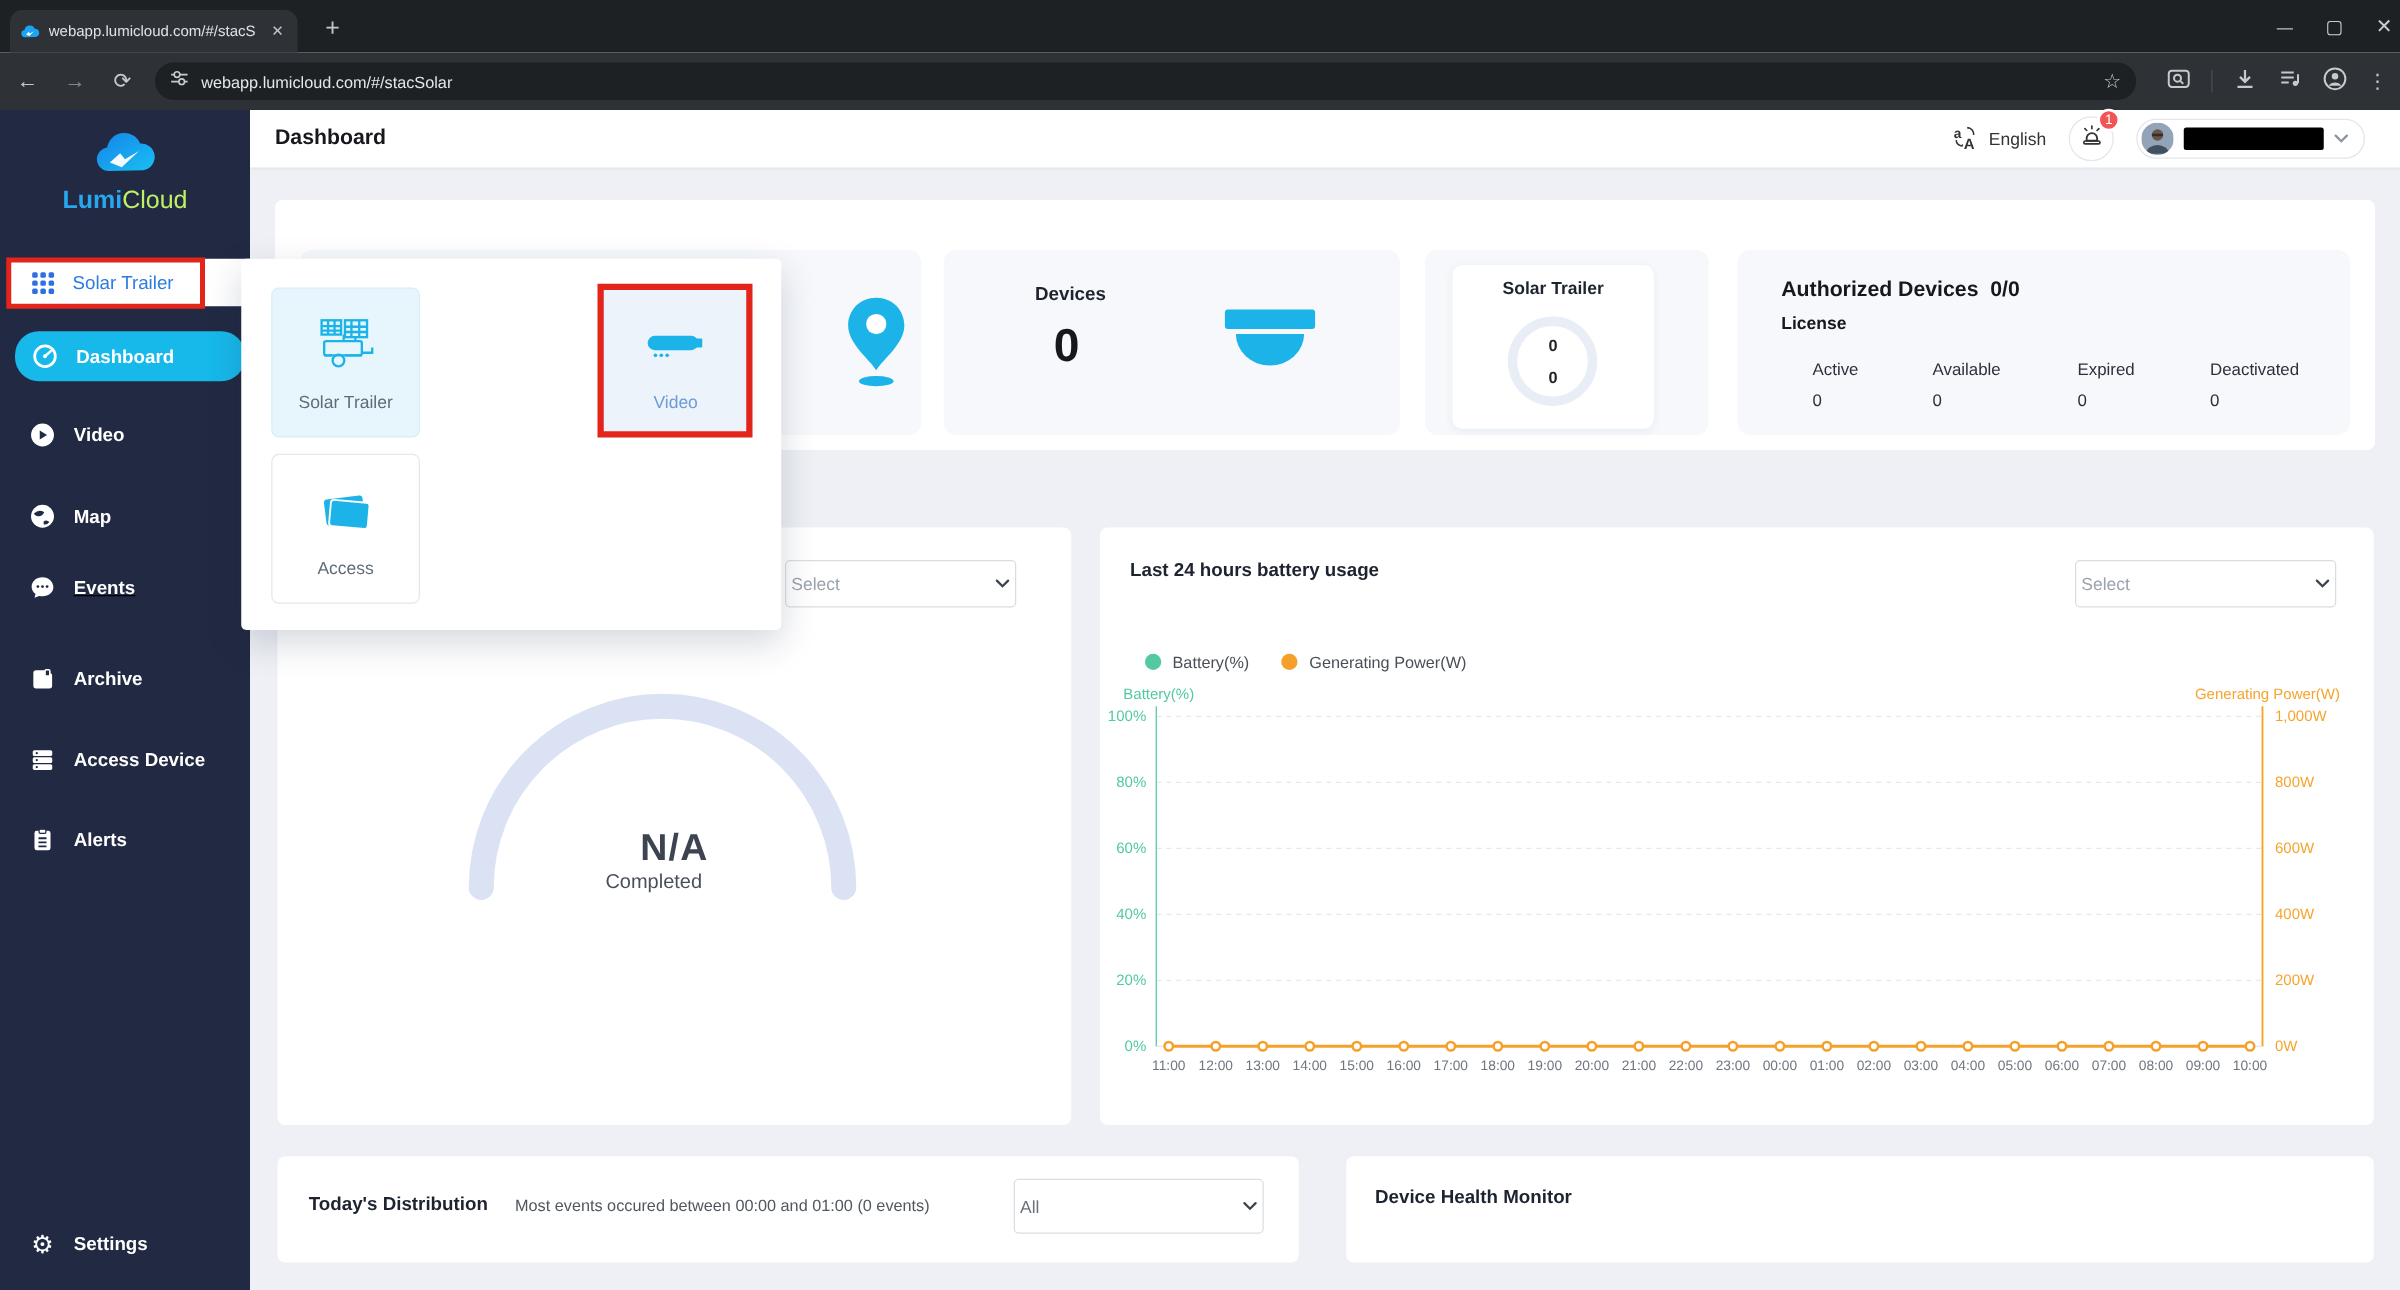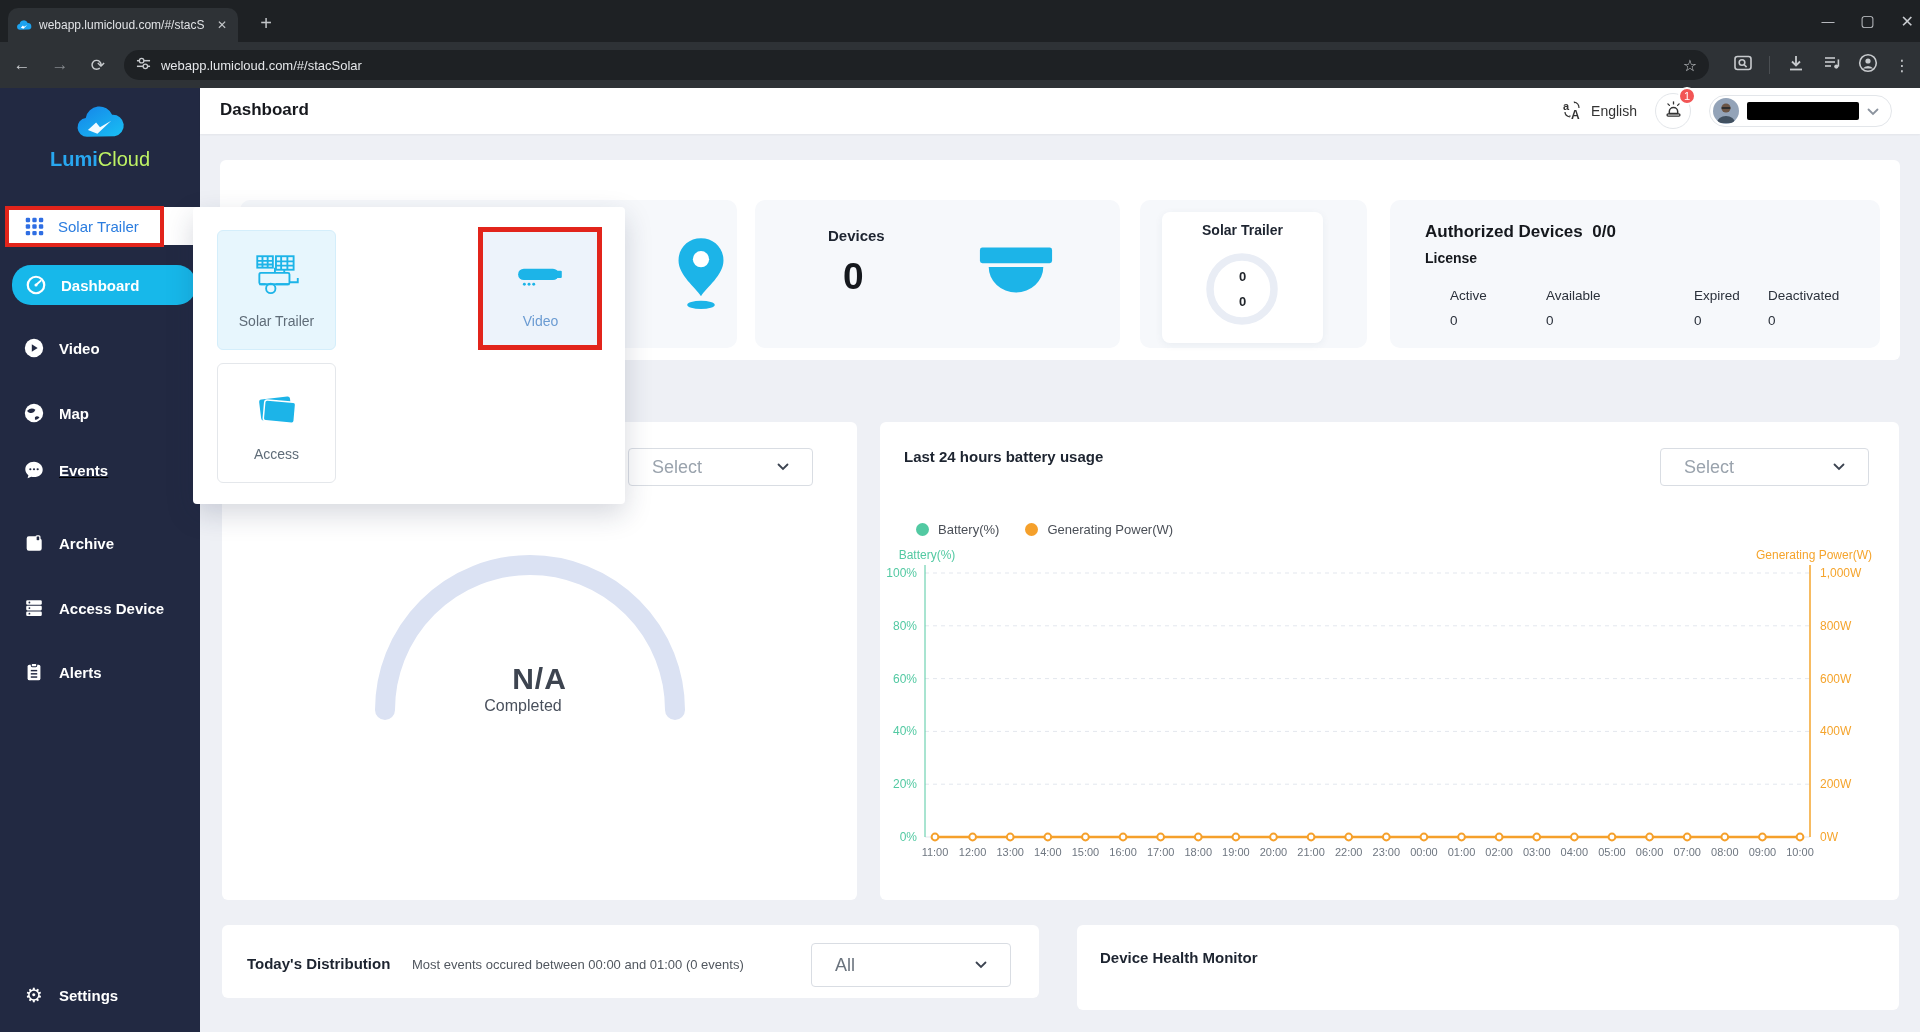--- a/index.html
+++ b/index.html
@@ -38,21 +38,21 @@
   #hdr-right{position:absolute;right:28px;top:0;height:46px;display:flex;align-items:center;gap:18px}
   #lang{display:flex;align-items:center;gap:8px;font-size:14px;color:#333}
   #bellwrap{position:relative;width:36px;height:36px;border:1px solid #e3e6ea;border-radius:50%;display:flex;align-items:center;justify-content:center}
   #badge{position:absolute;right:-6px;top:-7px;min-width:18px;height:18px;border-radius:9px;background:#f25555;color:#fff;font-size:11px;display:flex;align-items:center;justify-content:center;border:2px solid #fff}
   #userpill{display:flex;align-items:center;gap:8px;border:1px solid #e3e6ea;border-radius:17px;height:32px;padding:0 12px 0 3px}
   #avatar{width:26px;height:26px;border-radius:50%;overflow:hidden}
   #redact{width:112px;height:18px;background:#000;border-radius:2px}
   
   .card{position:absolute;background:#fff;border-radius:6px}
   .statcard{position:absolute;background:#f6f8fb;border-radius:10px;top:40px;height:148px}
-  .sel{position:absolute;height:38px;border:1px solid #d9dde3;border-radius:4px;background:#fff;display:flex;align-items:center;justify-content:space-between;padding:0 23px;font-size:18px;color:#9aa3ad;cursor:pointer}
+  .sel{position:absolute;height:38px;border:1px solid #d9dde3;border-radius:4px;background:#fff;display:flex;align-items:center;justify-content:space-between;padding:0 4px;font-size:14px;color:#9aa3ad;cursor:pointer}
   .sel .val{color:#6a737d}
   h3.cardtitle{font-size:15px;font-weight:bold;color:#1d2430}
   
   #popup{position:absolute;left:193px;top:207px;width:432px;height:297px;background:#fff;border-radius:4px;box-shadow:0 10px 28px rgba(30,40,70,.18);z-index:50}
   .pcard{position:absolute;width:119px;height:120px;border-radius:6px;background:#fff;border:1px solid #e4e7eb;cursor:pointer}
   .pcard .ic{position:absolute;left:0;right:0;top:18px;height:56px;display:flex;align-items:center;justify-content:center}
   .pcard .lb{position:absolute;left:0;right:0;top:82px;text-align:center;font-size:14px;color:#5f6c78}
   .pcard.sel1{background:#e7f6fd;border-color:#d4eefb}
   .pcard.hl{background:#edf3fb;border-color:#edf3fb}
   .pcard.hl .lb{color:#6b9bd2}
@@ -345,21 +345,21 @@
     <div class="abs" style="left:35px;top:50px;font-size:14px;font-weight:bold;color:#15181d">License</div>
     <div id="liccols">
         <div class="liccol" style="left: 60px;">
           <div class="l">Active</div>
           <div class="v">0</div>
         </div>
         <div class="liccol" style="left: 156px;">
           <div class="l">Available</div>
           <div class="v">0</div>
         </div>
-        <div class="liccol" style="left: 272px; margin-left: 32px;">
+        <div class="liccol" style="left: 272px;">
           <div class="l">Expired</div>
           <div class="v">0</div>
         </div>
         <div class="liccol" style="left: 378px;">
           <div class="l">Deactivated</div>
           <div class="v">0</div>
         </div>
       </div>
   </div>
 </div>
@@ -464,21 +464,21 @@
       <circle cx="694.3478260869565" cy="415" r="3.4" fill="#fff" stroke="#f5a02b" stroke-width="2"></circle>
       <circle cx="731.9565217391304" cy="415" r="3.4" fill="#fff" stroke="#f5a02b" stroke-width="2"></circle>
       <circle cx="769.5652173913044" cy="415" r="3.4" fill="#fff" stroke="#f5a02b" stroke-width="2"></circle>
       <circle cx="807.1739130434783" cy="415" r="3.4" fill="#fff" stroke="#f5a02b" stroke-width="2"></circle>
       <circle cx="844.7826086956521" cy="415" r="3.4" fill="#fff" stroke="#f5a02b" stroke-width="2"></circle>
       <circle cx="882.3913043478261" cy="415" r="3.4" fill="#fff" stroke="#f5a02b" stroke-width="2"></circle>
       <circle cx="920" cy="415" r="3.4" fill="#fff" stroke="#f5a02b" stroke-width="2"></circle>
     </svg>
 </div>
 
-<div class="card" style="left:222px;top:925px;width:817px;height:73px">
+<div class="card" style="left:222px;top:925px;width:817px;height:85px">
   <h3 class="cardtitle abs" style="left:25px;top:30px">Today's Distribution</h3>
   <div class="abs" style="left:190px;top:32px;font-size:13px;color:#51575f">Most events occured between 00:00 and 01:00 (0 events)</div>
   <div class="sel" style="left:589px;top:18px;width:200px;height:44px">
     <span class="val">All</span>
     <svg width="12" height="8" viewBox="0 0 12 8">
         <path d="M1.5 1.5L6 6l4.5-4.5" stroke="#3b4350" stroke-width="1.8" fill="none" stroke-linecap="round"></path>
       </svg>
   </div>
 </div>
 

